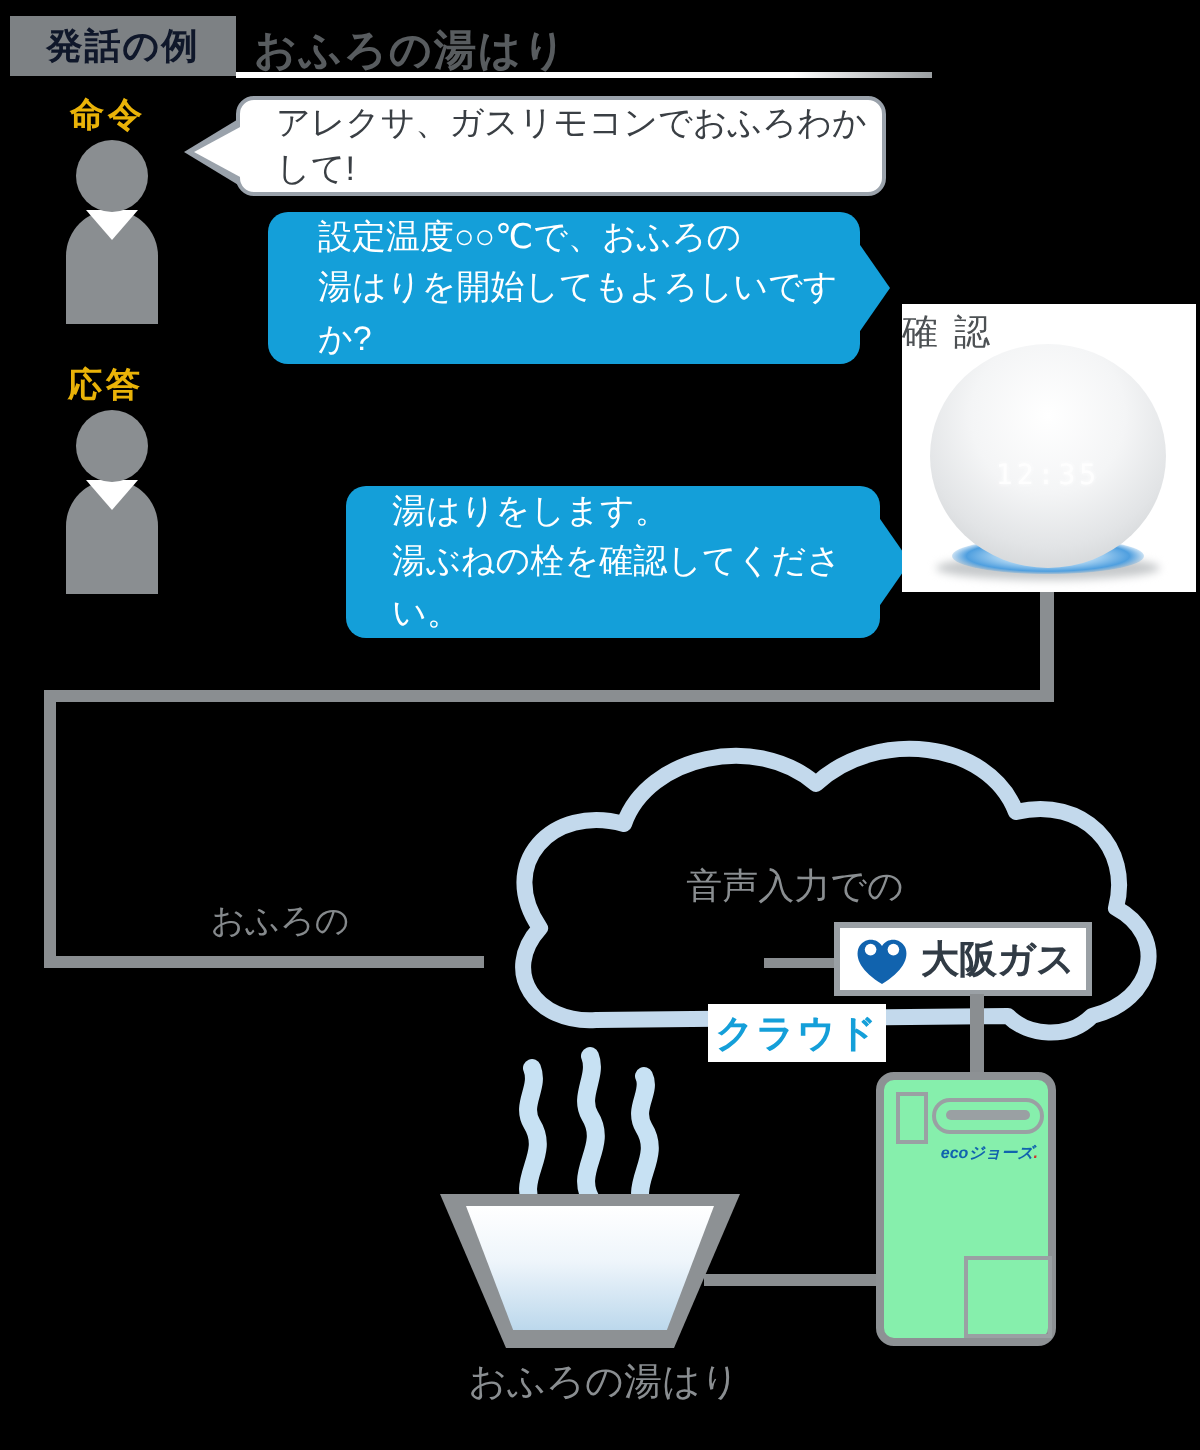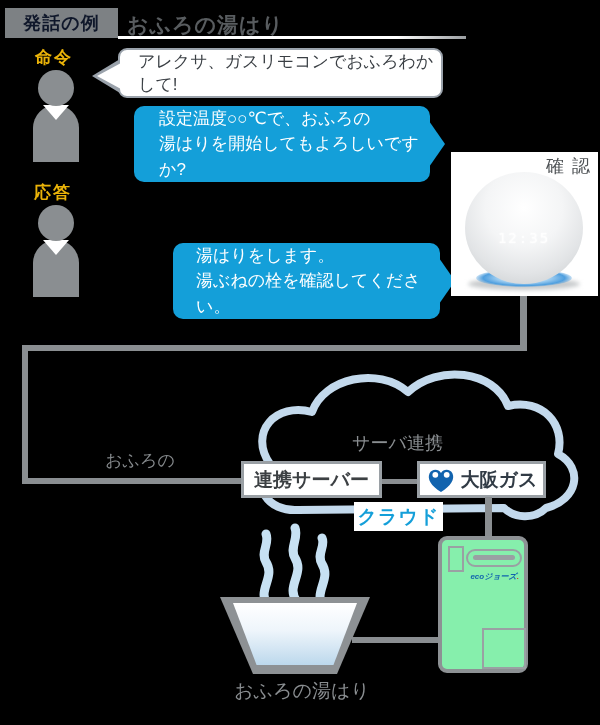--- a/index.html
+++ b/index.html
@@ -44,21 +44,21 @@
     border-left:16px solid var(--accent-blue,#149fd9);border-top:23px solid transparent;border-bottom:23px solid transparent;}
   .b1{left:118px;top:48px;width:325px;height:50px;padding-left:18px;}
   .b1::before{top:9px;} .b1::after{top:13px;}
   .b2{left:134px;top:106px;width:296px;height:76px;padding-left:25px;}
   .b3{left:117px;top:185px;width:86px;height:53px;padding-left:18px;}
   .b3::before{top:12px;} .b3::after{top:16px;}
   .b4{left:173px;top:243px;width:267px;height:76px;padding-left:23px;}
 
   
   .echo-panel{left:451px;top:152px;width:147px;height:144px;background:#fff;}
-  .confirm-label{left:0;top:2px;width:100%;text-align:right;font-size:18px;
+  .confirm-label{left:0;top:2px;width:100%;text-align:left;font-size:18px;
     color:#4d5154;letter-spacing:8px;font-weight:500;}
   .echo-shadow{left:17px;top:126px;width:112px;height:12px;border-radius:50%;background:#c6c9cb;filter:blur(2px);}
   .echo-ring{left:25px;top:117px;width:96px;height:18px;border-radius:50%;
     background:radial-gradient(ellipse at 50% 50%, #bfe0f7 30%, #4f9fdf 60%, rgba(79,159,223,0) 75%);}
   .echo-sphere{left:14px;top:20px;width:118px;height:112px;border-radius:50%;
     background:radial-gradient(circle at 50% 32%, #ffffff 0%, #f4f5f6 40%, #e2e4e6 68%, #cfd2d4 88%, #c2c5c7 100%);}
   .echo-clock{left:0;top:58px;width:100%;text-align:center;
     font-family:"DejaVu Sans Mono","Liberation Mono",monospace;font-size:14px;letter-spacing:2px;
     color:#fff;opacity:.95;text-shadow:0 0 2px #fff;}
   .echo-stem{left:520px;top:296px;width:7px;height:55px;background:#8a8e91;}
@@ -166,25 +166,22 @@
     <path d="M 70 148
              C 40 150, 22 124, 42 102
              C 20 70, 48 40, 84 50
              C 96 16, 150 4, 180 30
              C 210 2, 266 8, 280 44
              C 314 36, 338 62, 330 92
              C 356 106, 350 138, 318 146
              C 306 158, 286 156, 276 146
              Z" fill="none" stroke="#c3d9ec" stroke-width="8" stroke-linejoin="round" stroke-linecap="round"></path>
   </svg>
-  <div class="abs cloud-title">サーバ連携</div>
-
-  <div class="abs net-box box-server">
-    <span>連携サーバー</span>
-  </div>
+  <div class="abs cloud-title">音声入力での</div>
+
   <div class="abs conn conn-ab"></div>
   <div class="abs net-box box-gas">
     <svg width="30" height="28" viewBox="0 0 30 28">
       <path d="M15 26 C5 20 1 13 3.5 7.5 C5.7 3 12.2 2.4 15 7 C17.8 2.4 24.3 3 26.5 7.5 C29 13 25 20 15 26 Z" fill="#1163ae"></path>
       <circle cx="9.3" cy="8.8" r="2.9" fill="#fff"></circle>
       <circle cx="20.7" cy="8.8" r="2.9" fill="#fff"></circle>
     </svg>
     <span>大阪ガス</span>
   </div>
   <div class="abs cloud-tag">クラウド</div>

